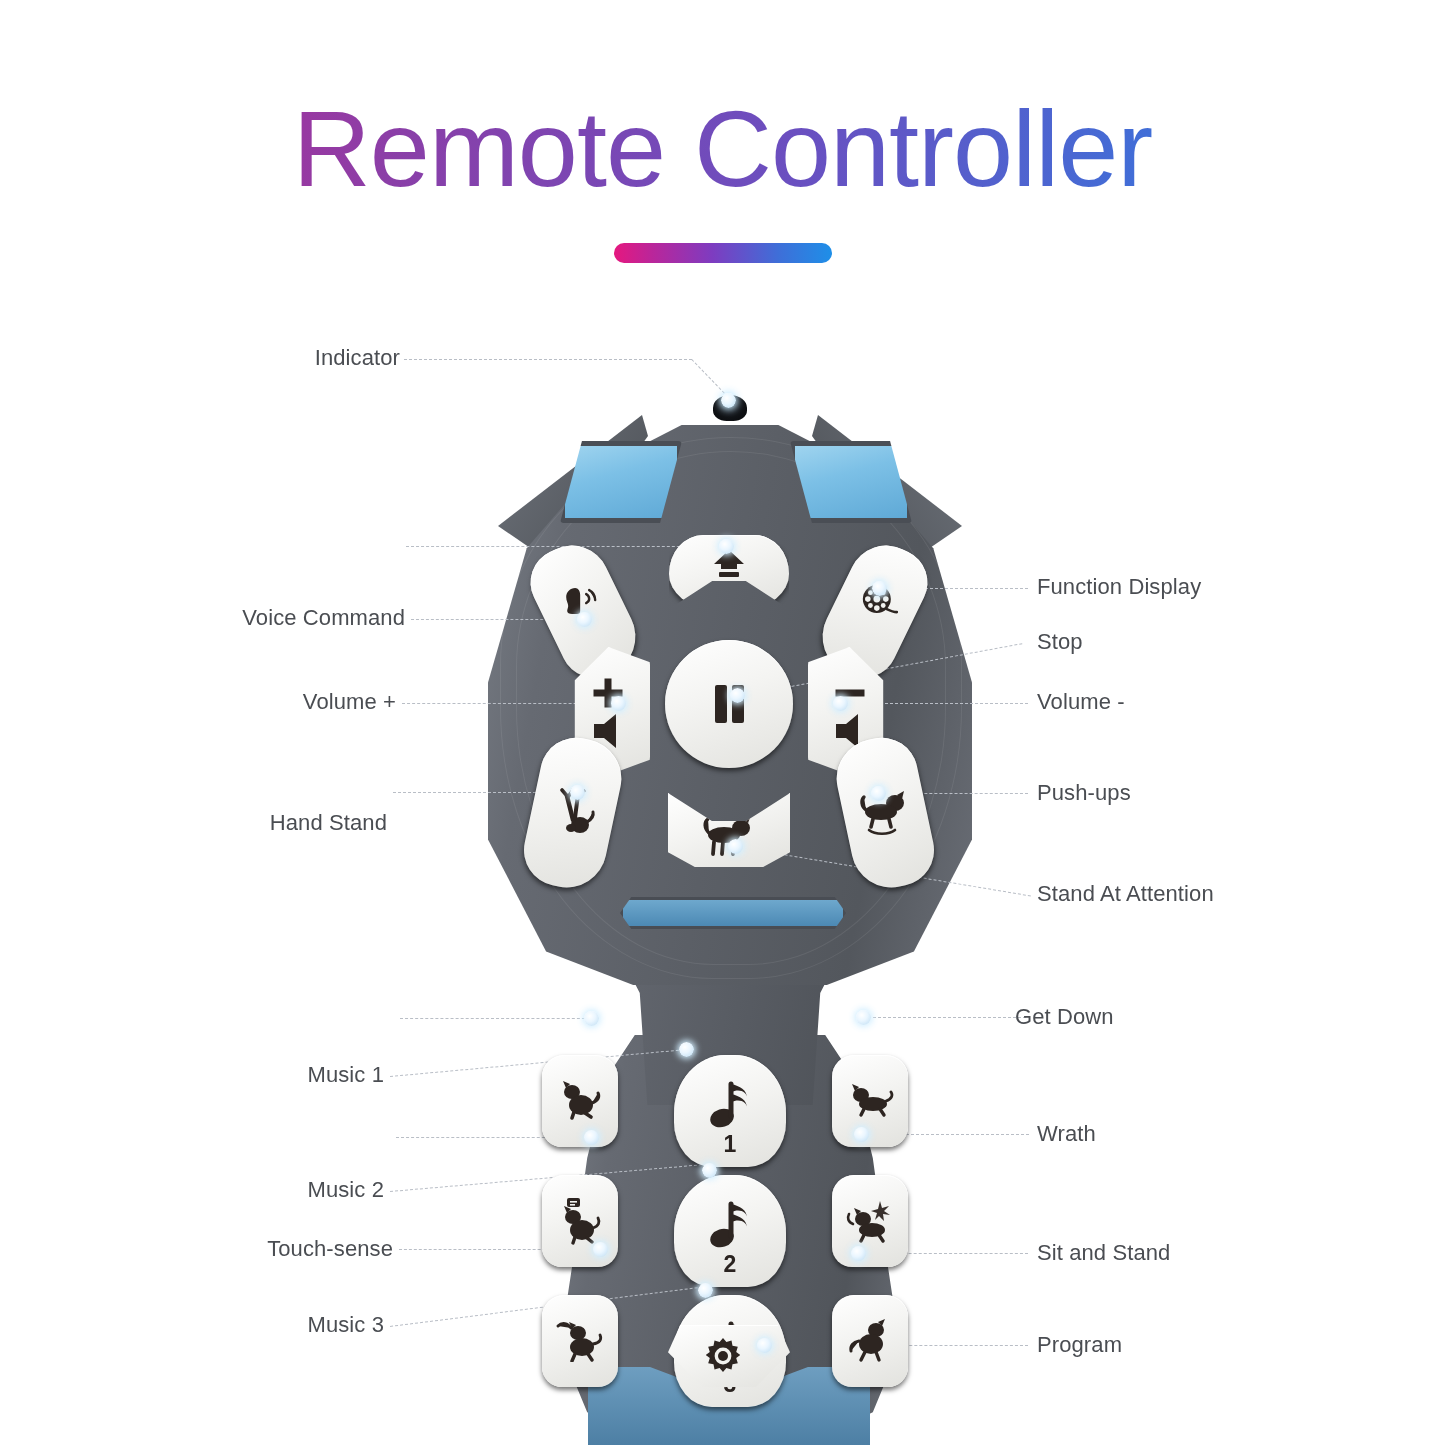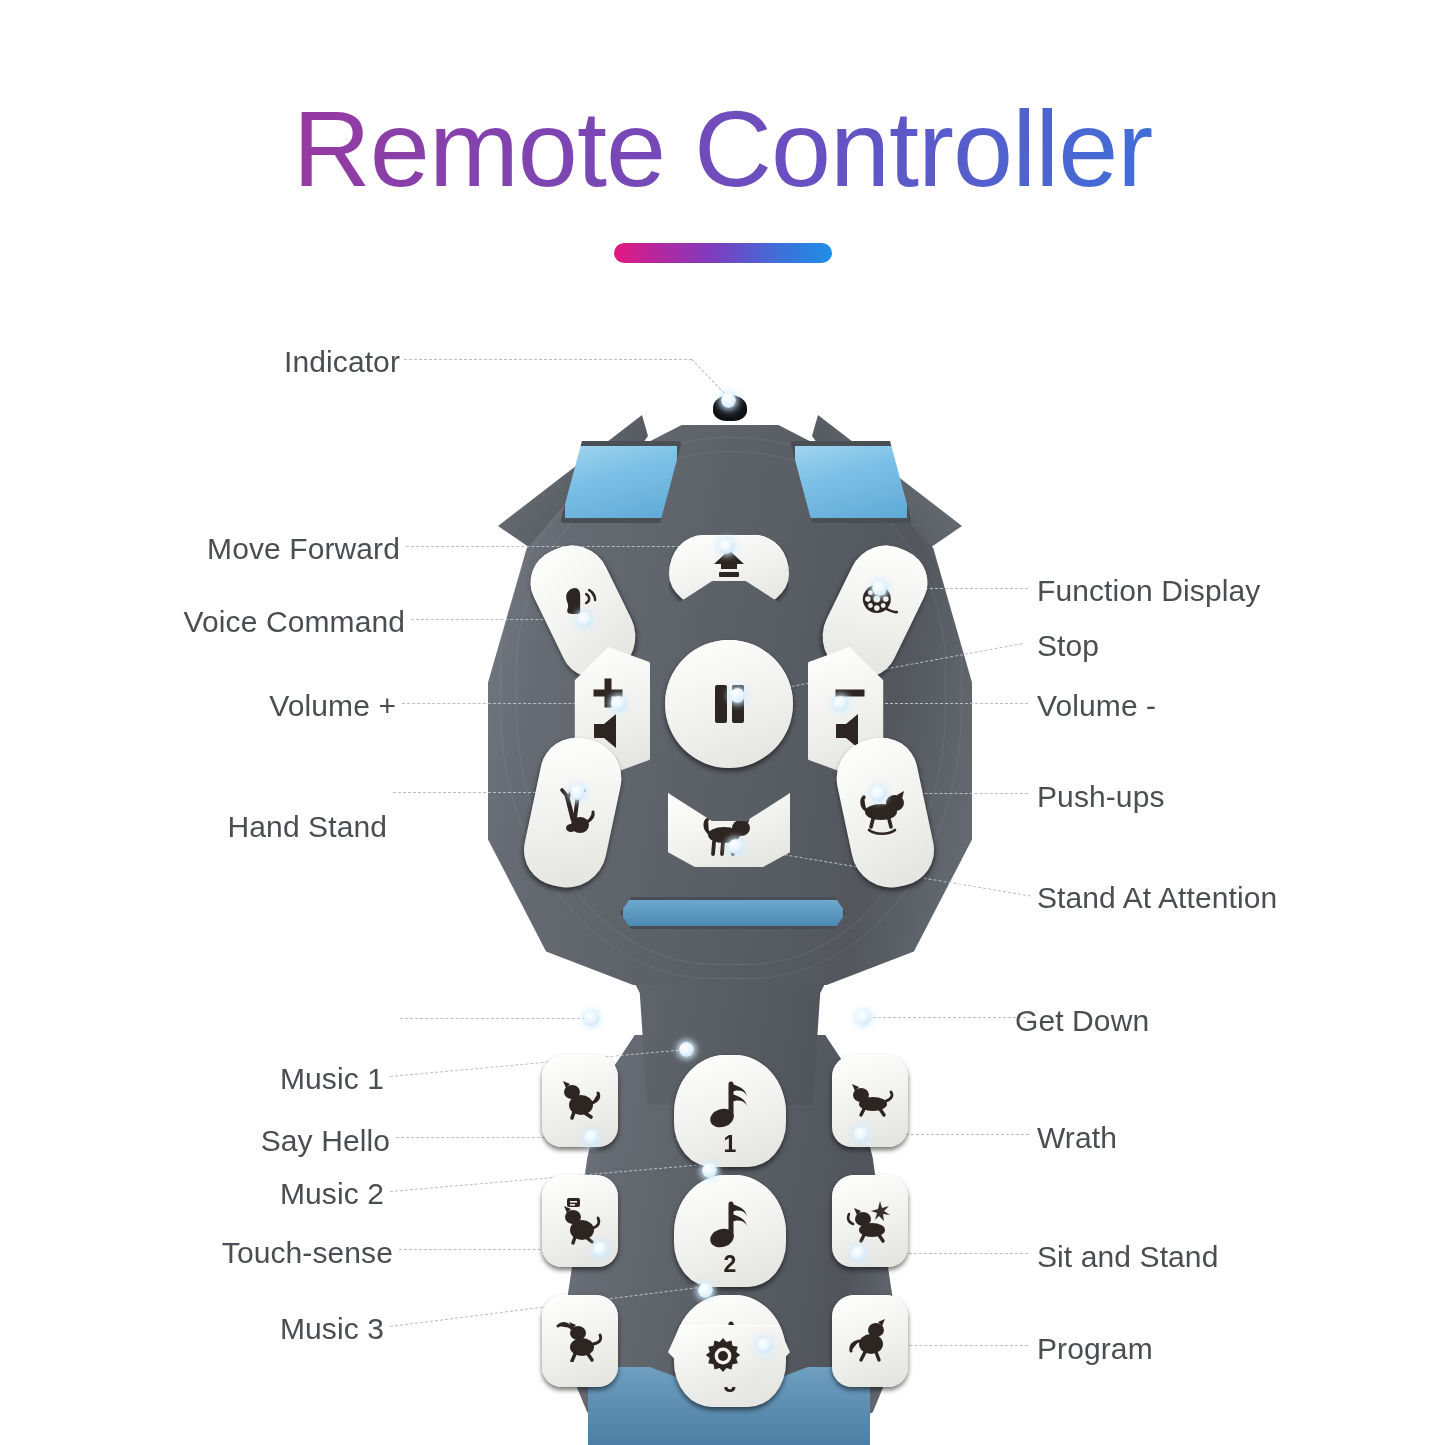--- a/index.html
+++ b/index.html
@@ -24,21 +24,21 @@
   }
   .title-rule{
     position:absolute;left:50%;top:243px;transform:translateX(-50%);
     width:218px;height:20px;border-radius:10px;
     background:linear-gradient(90deg,#e5187f 0%,#b9269b 18%,#7e3cc0 45%,#3f6ed8 75%,#1e8fe8 100%);
     box-shadow:0 0 0 2px #ffffff;
   }
 
   
   .lbl{
-    position:absolute;font-size:30px;color:#4a4d52;white-space:nowrap;
+    position:absolute;font-size:22px;color:#4a4d52;white-space:nowrap;
     letter-spacing:0.1px;
   }
   .lbl.r{text-align:right;}
   .lbl.l{text-align:left;}
 
   
   .lead{position:absolute;height:0;border-top:1.6px dashed #b9bec6;transform-origin:0 0;}
   .dot{
     position:absolute;width:15px;height:15px;border-radius:50%;
     background:radial-gradient(circle at 38% 34%,#ffffff 0%,#eaf6ff 42%,#bcdcf2 100%);
@@ -515,26 +515,24 @@
   <div class="dot" style="left:679px;top:1042px;"></div>
   <div class="dot" style="left:584px;top:1130px;"></div>
   <div class="dot" style="left:854px;top:1127px;"></div>
   <div class="dot" style="left:702px;top:1163px;"></div>
   <div class="dot" style="left:593px;top:1242px;"></div>
   <div class="dot" style="left:851px;top:1246px;"></div>
   <div class="dot" style="left:698px;top:1283px;"></div>
   <div class="dot" style="left:757px;top:1338px;"></div>
 
   <div class="lbl r" style="left:100px;top:345px;width:300px;">Indicator</div>
-  <div class="lbl r" style="left:100px;top:532px;width:300px;">Move Forward</div>
   <div class="lbl r" style="left:100px;top:689px;width:296px;">Volume +</div>
   <div class="lbl r" style="left:100px;top:605px;width:305px;">Voice Command</div>
   <div class="lbl r" style="left:100px;top:810px;width:287px;">Hand Stand</div>
   <div class="lbl r" style="left:100px;top:1062px;width:284px;">Music 1</div>
-  <div class="lbl r" style="left:100px;top:1124px;width:290px;">Say Hello</div>
   <div class="lbl r" style="left:100px;top:1177px;width:284px;">Music 2</div>
   <div class="lbl r" style="left:100px;top:1236px;width:293px;">Touch-sense</div>
   <div class="lbl r" style="left:100px;top:1312px;width:284px;">Music 3</div>
 
   <div class="lbl l" style="left:1037px;top:574px;">Function Display</div>
   <div class="lbl l" style="left:1037px;top:629px;">Stop</div>
   <div class="lbl l" style="left:1037px;top:689px;">Volume -</div>
   <div class="lbl l" style="left:1037px;top:780px;">Push-ups</div>
   <div class="lbl l" style="left:1037px;top:881px;text-align:center;">Stand At Attention</div>
   <div class="lbl l" style="left:1015px;top:1004px;">Get Down</div>

